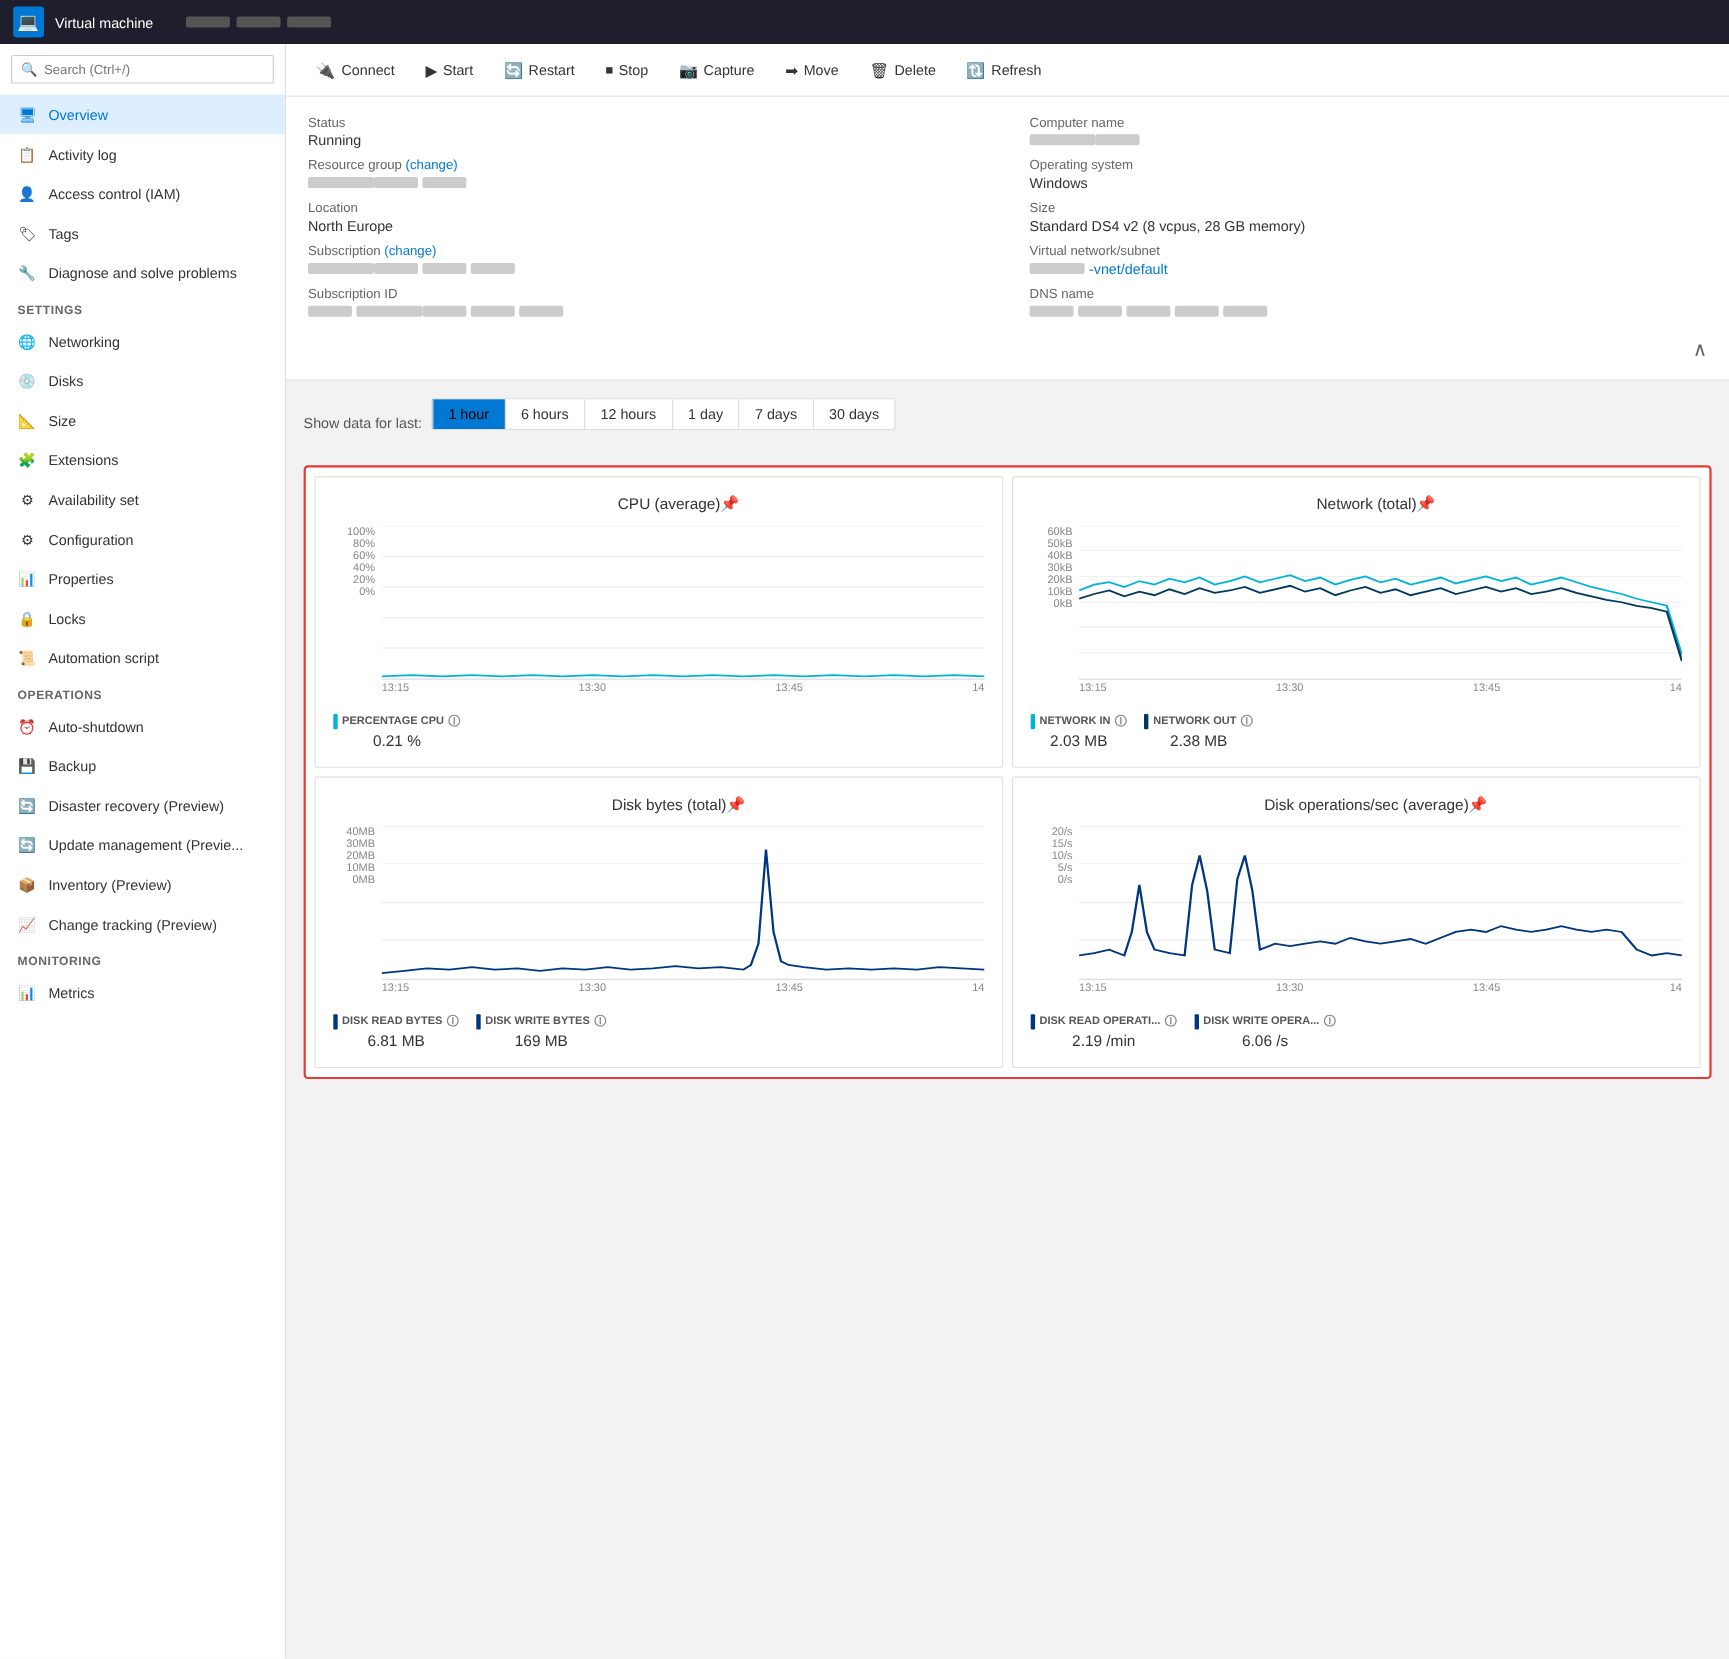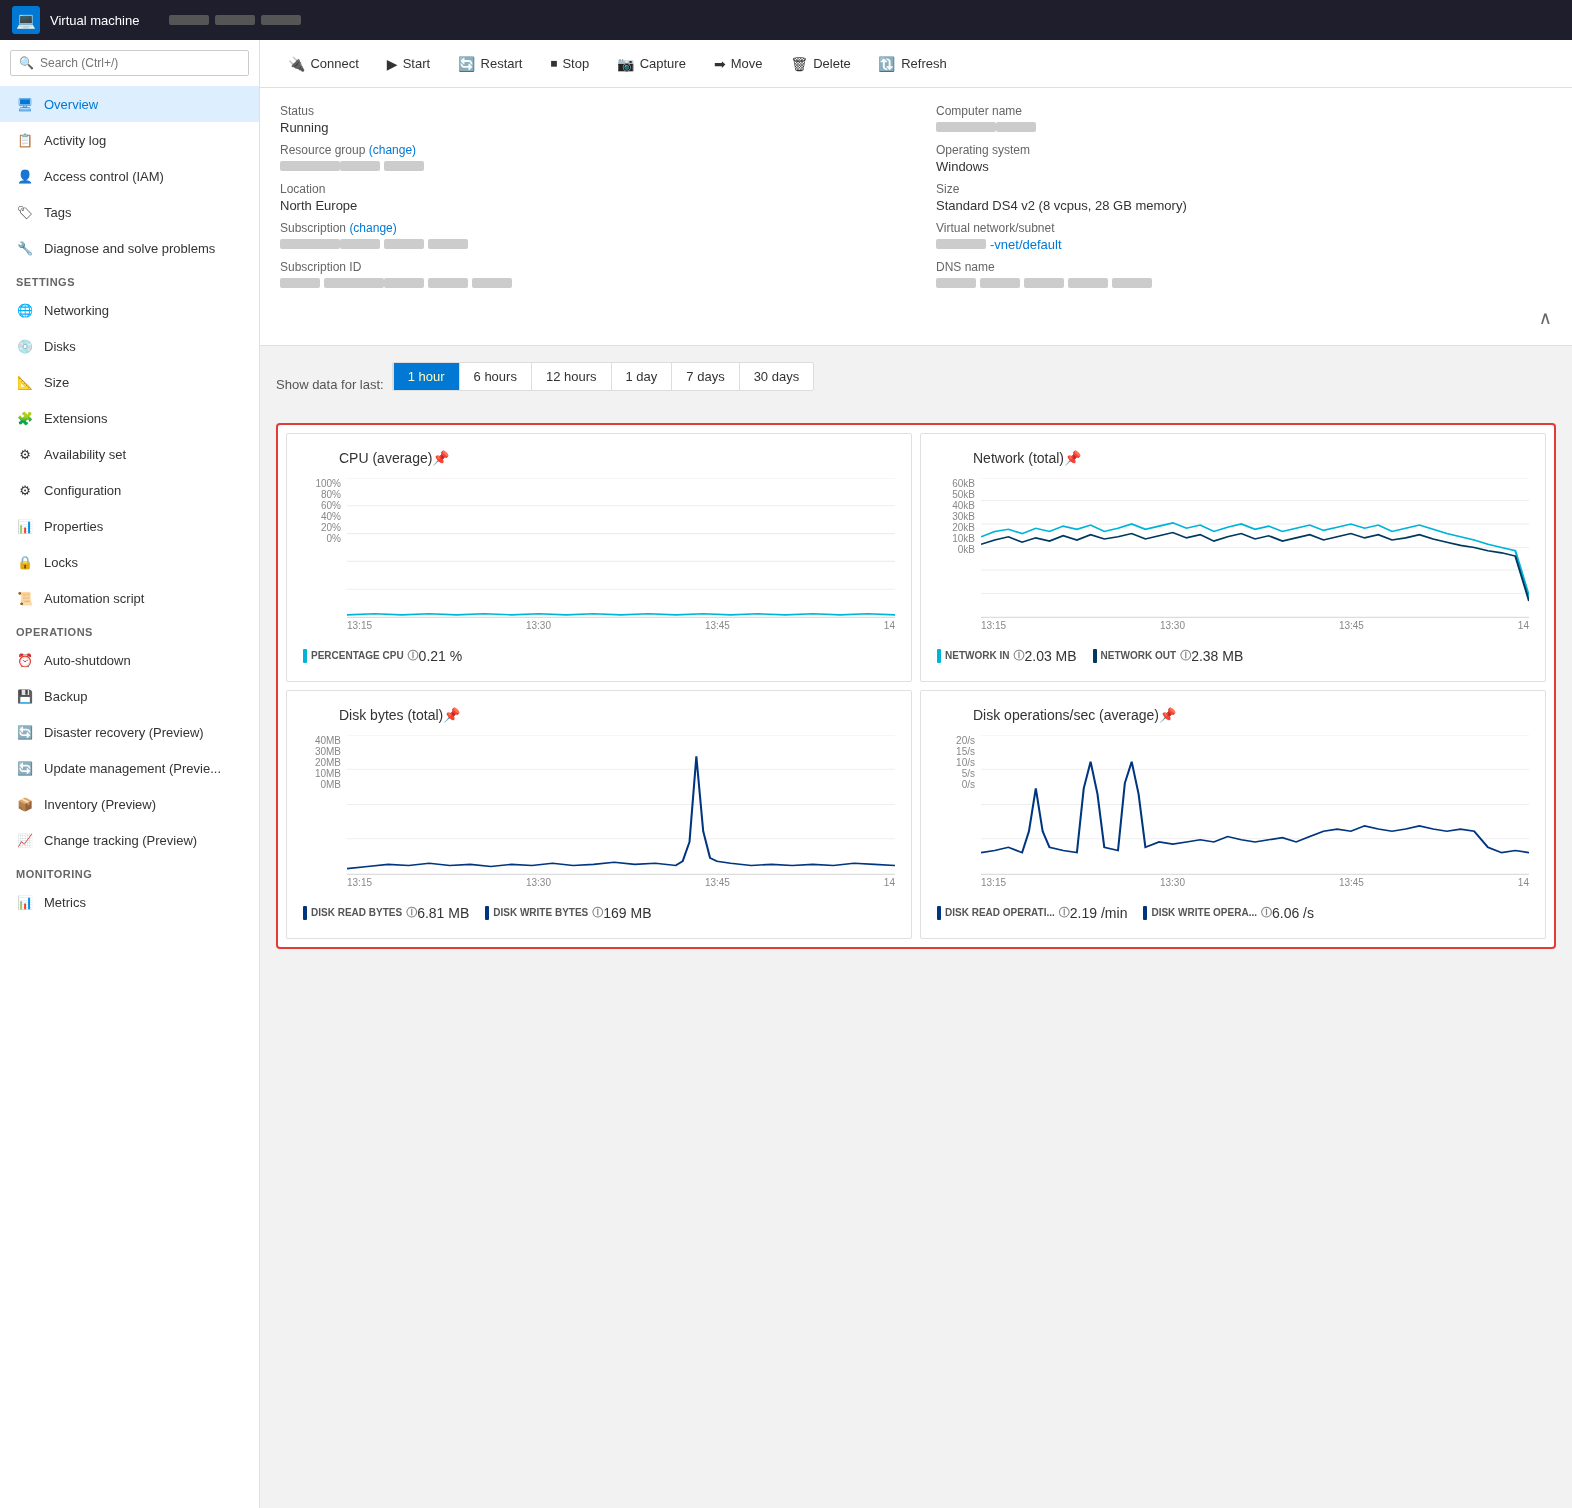--- a/index.html
+++ b/index.html
@@ -137,41 +137,41 @@
     }
     .time-btn {
       padding: 6px 14px;
       border: none;
       border-left: 1px solid #ddd;
       background: transparent;
       cursor: pointer;
       font-size: 13px;
       color: #333;
     }
-    .time-btn.active { background: #0078d4; color: #fef9c3; }
+    .time-btn.active { background: #0078d4; color: #000000; }
 
     
     .charts-container {
       border: 2px solid #e53935;
       border-radius: 4px;
       padding: 8px;
       background: white;
       display: grid;
       grid-template-columns: 1fr 1fr;
       gap: 8px;
     }
     .chart-card {
       background: white;
       border: 1px solid #e0e0e0;
       padding: 16px;
       border-radius: 2px;
     }
     .chart-header {
       display: flex;
-      justify-content: flex-start;
+      justify-content: center;
       align-items: center;
       margin-bottom: 12px;
       margin-left: 36px;
     }
     .chart-title { font-size: 14px; color: #333; }
     .pin-icon { color: #555; cursor: pointer; font-size: 14px; }
 
     
     .chart-area {
       position: relative;
@@ -207,21 +207,22 @@
     }
     .chart-x-label { font-size: 10px; color: #888; }
 
     .chart-legend {
       display: flex;
       gap: 16px;
       flex-wrap: wrap;
     }
     .legend-item {
       display: flex;
-      flex-direction: row;
+      flex-direction: column;
+      text-align: center;
     }
     .legend-label {
       font-size: 10px;
       color: #555;
       font-weight: 600;
       text-transform: uppercase;
       display: flex;
       align-items: center;
       gap: 4px;
       margin-bottom: 2px;

